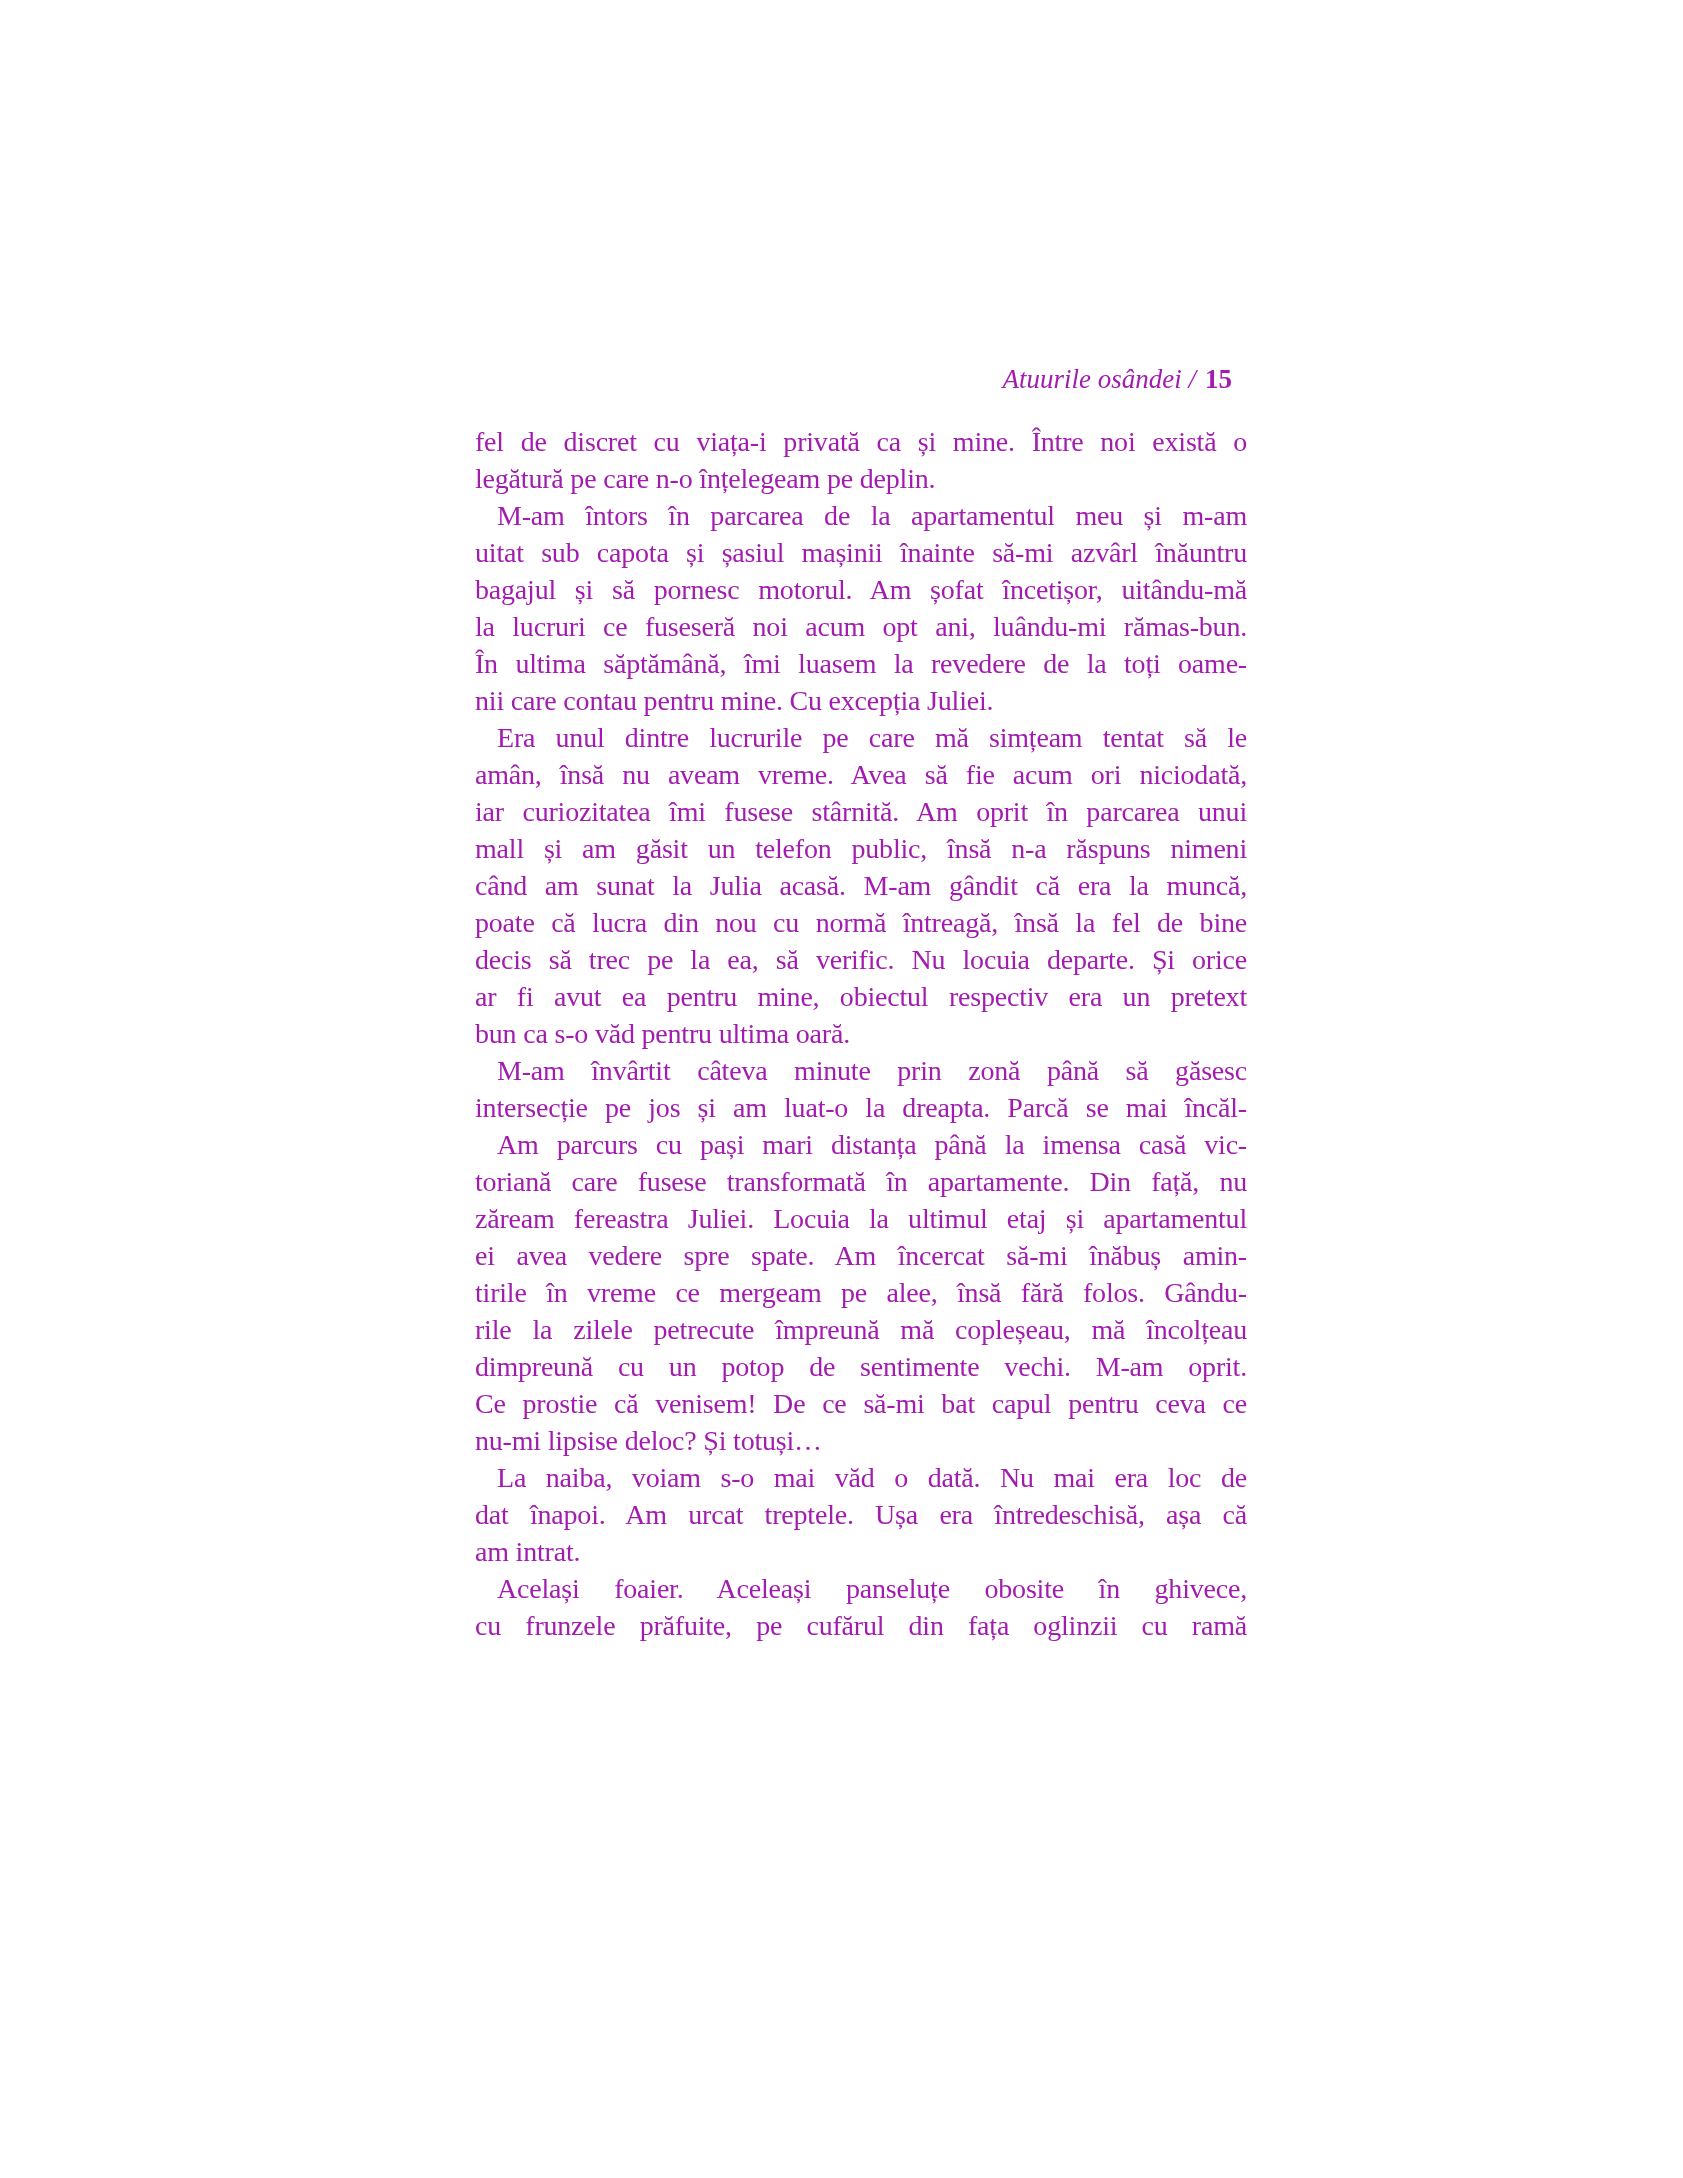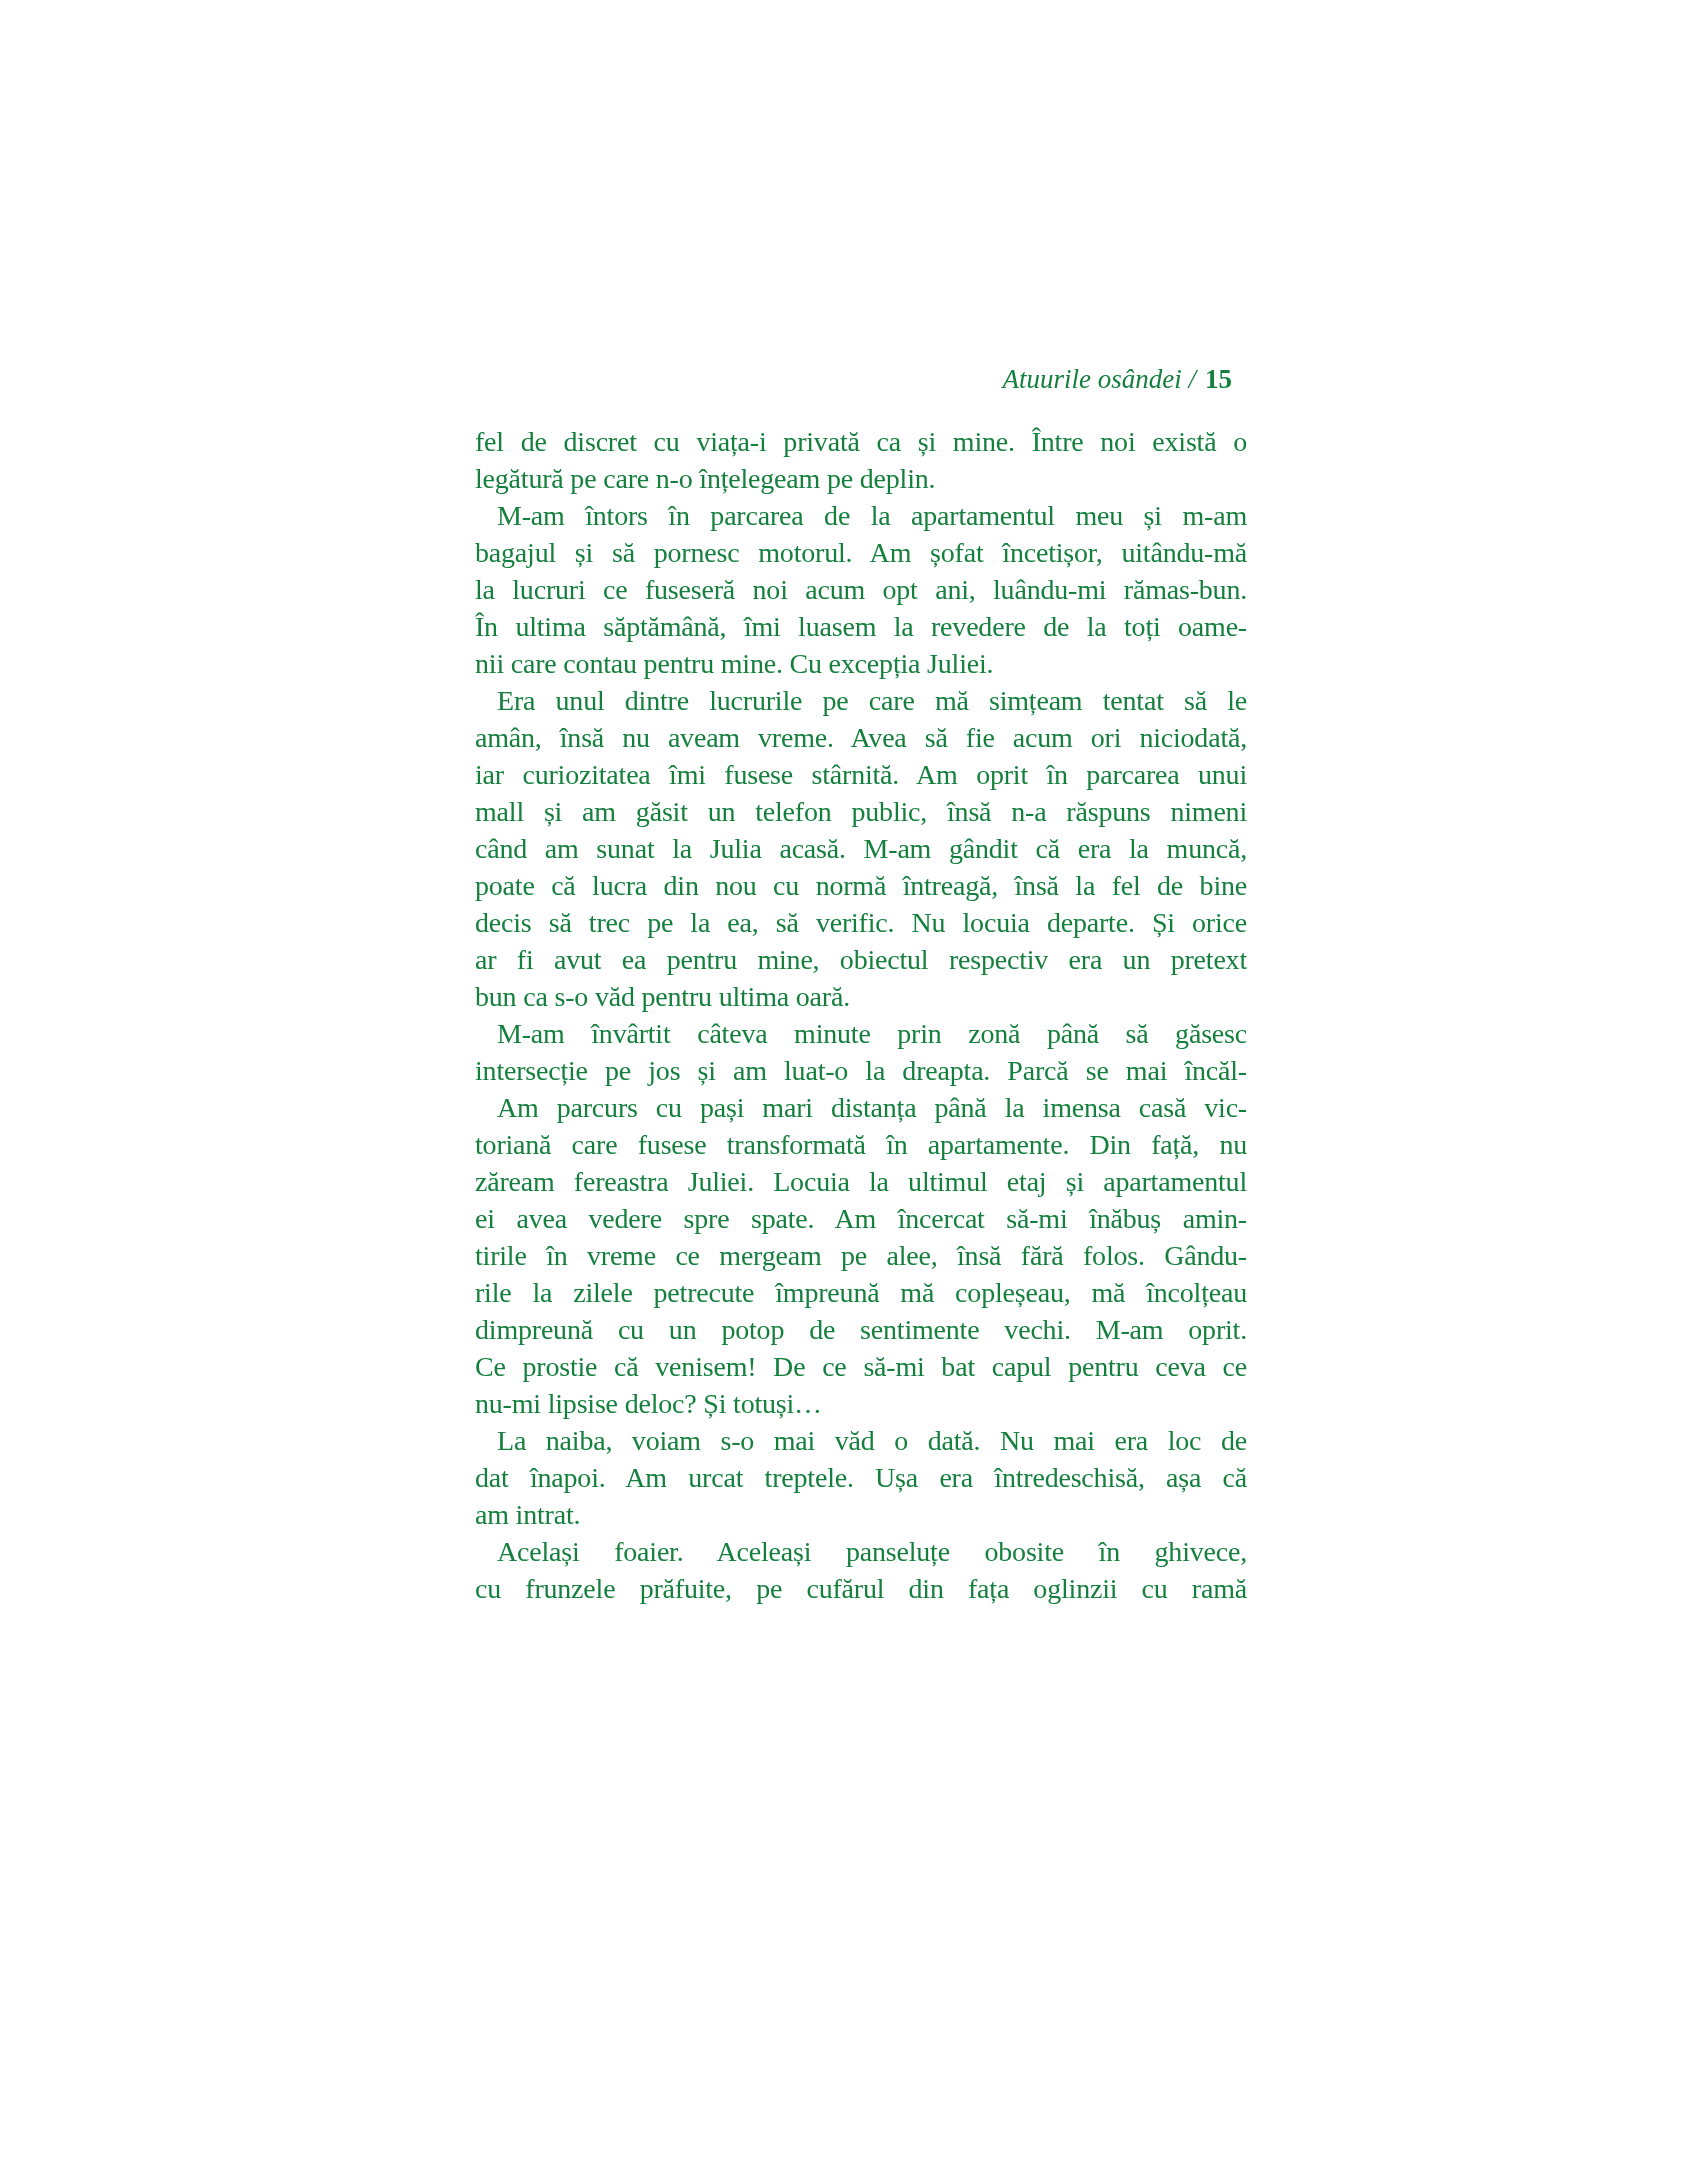--- a/index.html
+++ b/index.html
@@ -6,21 +6,21 @@
     margin: 0;
     padding: 0;
   }
   .page {
     position: relative;
     width: 1683px;
     height: 2178px;
     background: #ffffff;
     overflow: hidden;
     font-family: "Liberation Serif", serif;
-    color: #15803d;
+    color: #a21caf;
   }
   .running-header {
     position: absolute;
     left: 460px;
     top: 361px;
     width: 772px;
     text-align: right;
     font-size: 27px;
     line-height: 37px;
     white-space: nowrap;
@@ -62,20 +62,21 @@
 <div class="page">
 
   <div class="running-header">
     <span class="h-title">Atuurile osândei /</span><span class="h-num">15</span>
   </div>
 
   <div class="body-text">
     <div class="line">fel de discret cu viața-i privată ca și mine. Între noi există o</div>
     <div class="line end">legătură pe care n-o înțelegeam pe deplin.</div>
     <div class="line indent">M-am întors în parcarea de la apartamentul meu și m-am</div>
+    <div class="line">uitat sub capota și șasiul mașinii înainte să-mi azvârl înăuntru</div>
     <div class="line">bagajul și să pornesc motorul. Am șofat încetișor, uitându-mă</div>
     <div class="line">la lucruri ce fuseseră noi acum opt ani, luându-mi rămas-bun.</div>
     <div class="line">În ultima săptămână, îmi luasem la revedere de la toți oame-</div>
     <div class="line end">nii care contau pentru mine. Cu excepția Juliei.</div>
     <div class="line indent">Era unul dintre lucrurile pe care mă simțeam tentat să le</div>
     <div class="line">amân, însă nu aveam vreme. Avea să fie acum ori niciodată,</div>
     <div class="line">iar curiozitatea îmi fusese stârnită. Am oprit în parcarea unui</div>
     <div class="line">mall și am găsit un telefon public, însă n-a răspuns nimeni</div>
     <div class="line">când am sunat la Julia acasă. M-am gândit că era la muncă,</div>
     <div class="line">poate că lucra din nou cu normă întreagă, însă la fel de bine</div>

